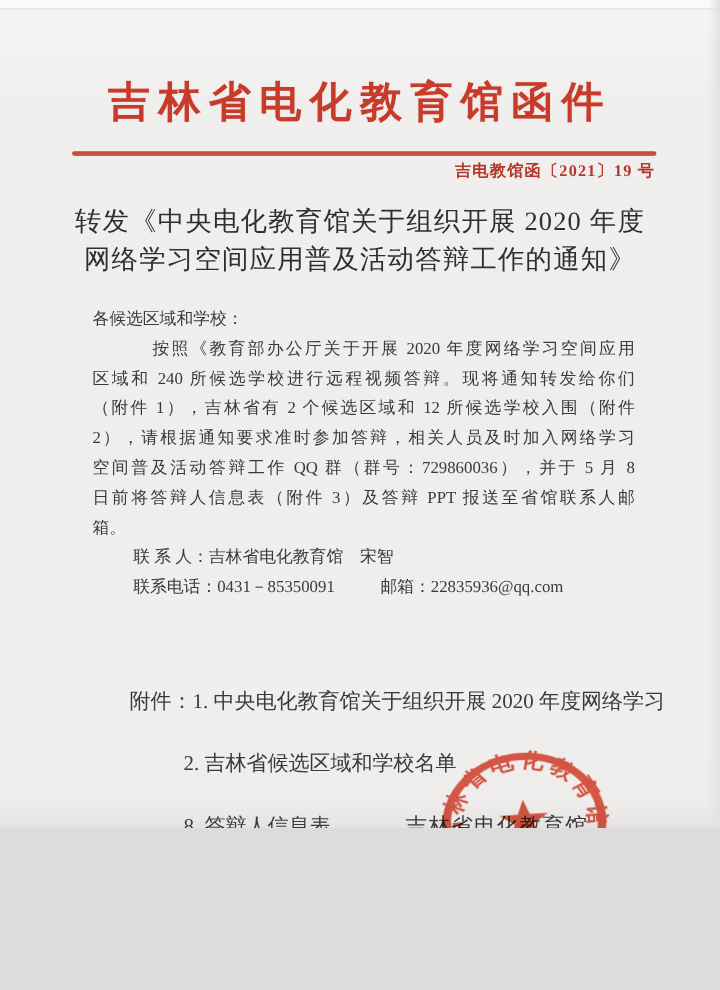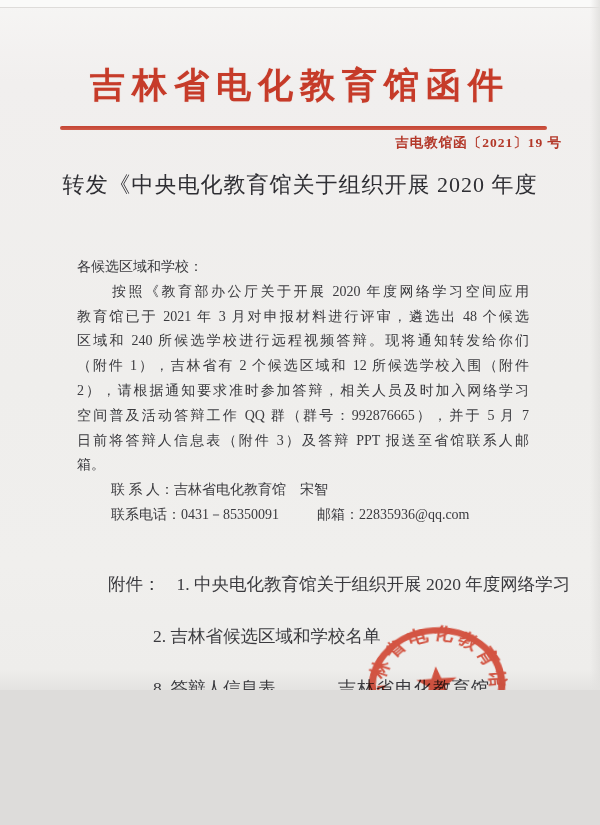--- a/index.html
+++ b/index.html
@@ -33,52 +33,52 @@
     letter-spacing:7px;color:#c63b29;
     text-shadow:0 0 1px rgba(198,59,41,.35);
     white-space:nowrap;
   }
   .head-rule{
     position:absolute;left:60px;top:126px;width:487px;height:4px;
     background:linear-gradient(180deg,#c34433,#d05a47);
     border-radius:2px;
   }
   .doc-number{
-    position:absolute;right:38px;top:134px;
+    position:absolute;right:54px;top:134px;
     font-size:13.5px;font-weight:bold;color:#b33829;
     letter-spacing:1px;white-space:nowrap;
   }
 
   
   .subject{
     position:absolute;left:0;top:169px;width:600px;
     text-align:center;font-size:22px;font-weight:normal;
     color:#2e2e33;line-height:31px;letter-spacing:1px;
   }
 
   
   .body-block{
     position:absolute;left:77px;top:255px;width:452px;
     font-size:14px;line-height:24.8px;color:#3a3a3e;
   }
   .body-block .line{white-space:nowrap;}
   .body-block .fill{
     white-space:normal;text-align:justify;text-align-last:justify;
   }
-  .body-block .first{text-indent:35px;}
+  .body-block .first{text-indent:35px;margin-left:15px;}
   .contact-row{padding-left:34px;white-space:nowrap;}
   .email{margin-left:38px;}
 
   
   .attachments{
     position:absolute;left:108px;top:572px;width:430px;
     font-size:17.5px;line-height:25.2px;color:#3a3a3e;
   }
   .att-row{white-space:nowrap;}
-  .att-row .lbl{margin-right:16px;}
+  .att-row .lbl{margin-right:0;}
   .att-cont{padding-left:72px;}
   .att-item{padding-left:45px;margin-top:27px;}
 
   
   .sig-org{
     position:absolute;left:338px;top:676px;
     font-size:18px;color:#3a3a3e;letter-spacing:1px;white-space:nowrap;
   }
   .sig-date{
     position:absolute;left:343px;top:704px;
@@ -107,30 +107,30 @@
 
   <div class="edge-top"></div>
   <div class="edge-right"></div>
 
   <div class="org-title">吉林省电化教育馆函件</div>
   <div class="head-rule"></div>
   <div class="doc-number">吉电教馆函〔2021〕19 号</div>
 
   <div class="subject">
     <div>转发《中央电化教育馆关于组织开展 2020 年度</div>
+    <div>网络学习空间应用普及活动答辩工作的通知》</div>
   </div>
 
   <div class="body-block">
     <div class="line">各候选区域和学校：</div>
     <div class="fill first">按照《教育部办公厅关于开展 2020 年度网络学习空间应用</div>
-    <div class="fill">教育馆已于 2021 年 3 月对申报材料进行评审，遴选出 48 个候选</div>
     <div class="fill">区域和 240 所候选学校进行远程视频答辩。现将通知转发给你们</div>
     <div class="fill">（附件 1），吉林省有 2 个候选区域和 12 所候选学校入围（附件</div>
     <div class="fill">2），请根据通知要求准时参加答辩，相关人员及时加入网络学习</div>
-    <div class="fill">空间普及活动答辩工作 QQ 群（群号：992876665），并于 5 月 7</div>
+    <div class="fill">空间普及活动答辩工作 QQ 群（群号：729860036），并于 5 月 8</div>
     <div class="fill">日前将答辩人信息表（附件 3）及答辩 PPT 报送至省馆联系人邮</div>
     <div class="line">箱。</div>
     <div class="contact-row">联 系 人：吉林省电化教育馆　宋智</div>
     <div class="contact-row">
       <span>联系电话：0431－85350091</span><span class="email">邮箱：22835936@qq.com</span>
     </div>
   </div>
 
   <div class="attachments">
     <div class="att-row">

